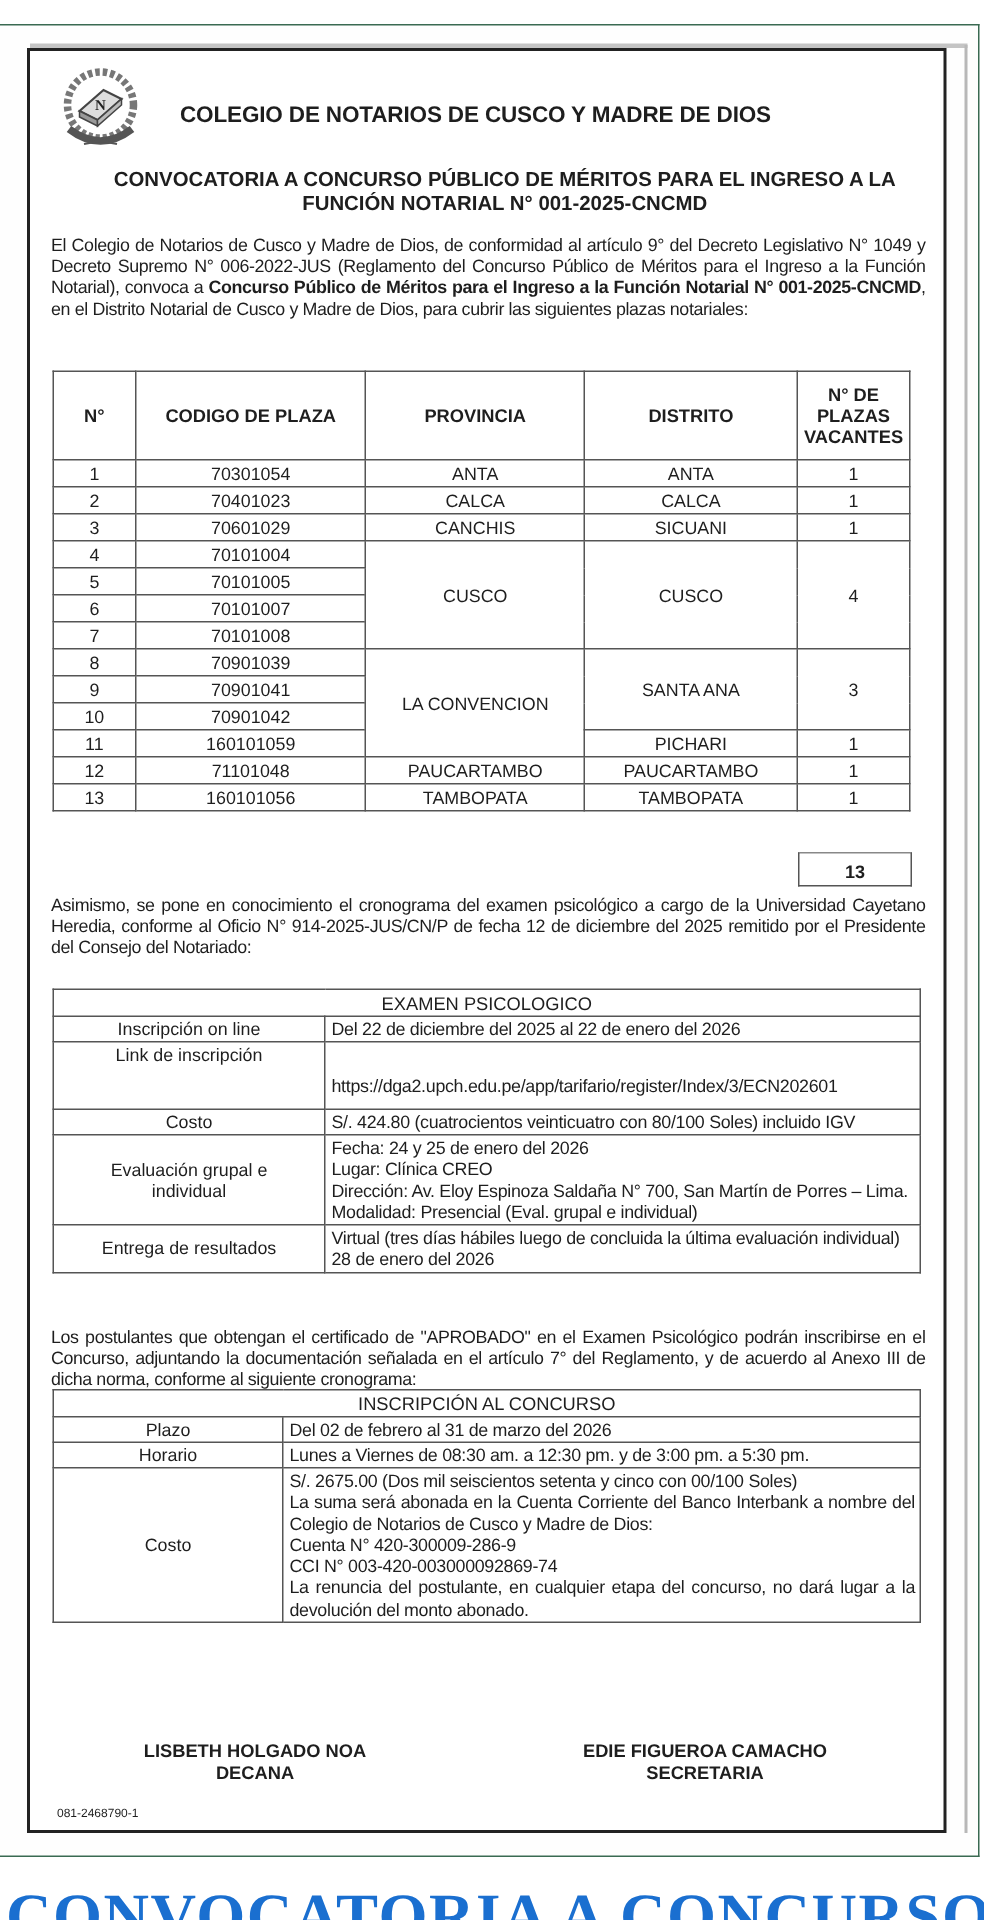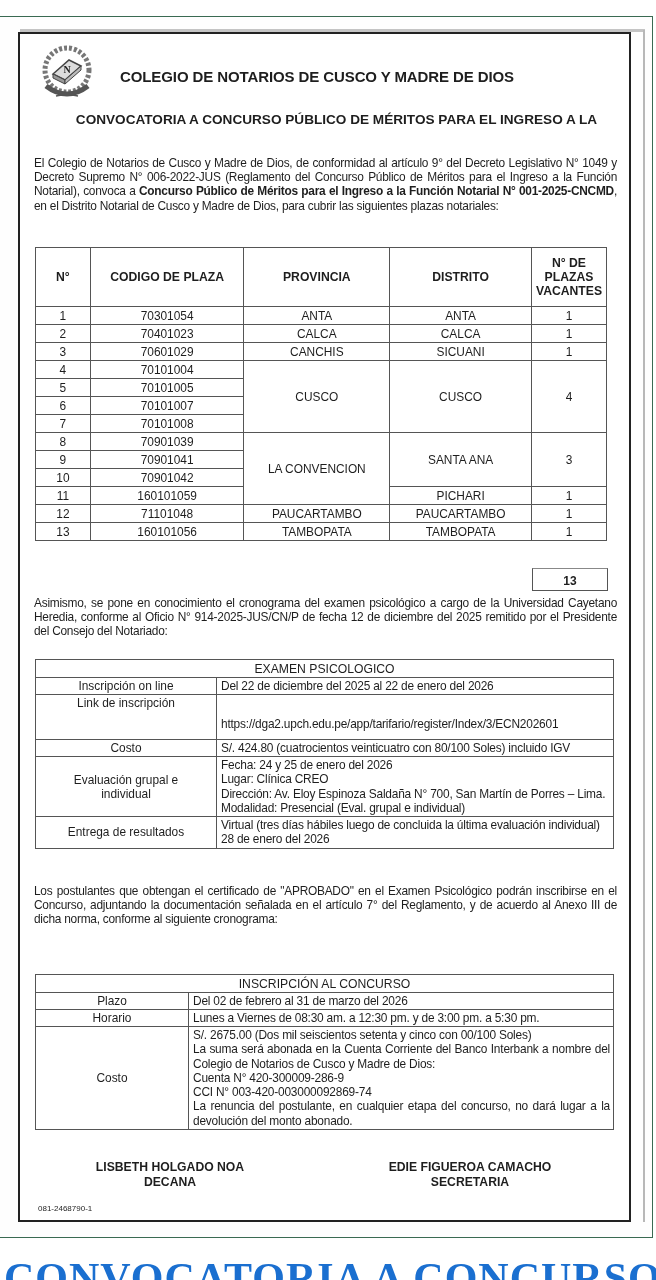--- a/index.html
+++ b/index.html
@@ -89,20 +89,21 @@
       <polygon points="29,38 45,24 45,28 29,42" fill="#bbb" stroke="#444" stroke-width="1"></polygon>
       <text x="31" y="31" font-size="10" font-weight="bold" text-anchor="middle" fill="#222" font-family="Liberation Serif, serif">N</text>
       <path d="M10,44 Q31,60 52,44" fill="none" stroke="#555" stroke-width="5"></path>
       <path d="M20,50 L42,54 M42,50 L20,54" stroke="#555" stroke-width="1.5"></path>
     </svg>
     <div class="org-name">COLEGIO DE NOTARIOS DE CUSCO Y MADRE DE DIOS</div>
   </div>
 
   <div class="title">
     <div>CONVOCATORIA A CONCURSO PÚBLICO DE MÉRITOS PARA EL INGRESO A LA</div>
+    <div>FUNCIÓN NOTARIAL N° 001-2025-CNCMD</div>
   </div>
 
   <div class="para" style="top:122px;">
     <span>El Colegio de Notarios de Cusco y Madre de Dios, de conformidad al artículo 9° del Decreto Legislativo N° 1049 y Decreto Supremo N° 006-2022-JUS (Reglamento del Concurso Público de Méritos para el Ingreso a la Función Notarial), convoca a </span><b>Concurso Público de Méritos para el Ingreso a la Función Notarial N° 001-2025-CNCMD</b><span>, en el Distrito Notarial de Cusco y Madre de Dios, para cubrir las siguientes plazas notariales:</span>
   </div>
 
   <table class="plazas">
     <colgroup>
       <col style="width:55px">
         <col style="width:154px">
@@ -232,21 +233,21 @@
       <td class="val">
         <div>Virtual (tres días hábiles luego de concluida la última evaluación individual)</div>
         <div>28 de enero del 2026</div>
       </td>
     </tr>
   </tbody>
     </table>
 
   <div class="para" style="top:850px;">Los postulantes que obtengan el certificado de "APROBADO" en el Examen Psicológico podrán inscribirse en el Concurso, adjuntando la documentación señalada en el artículo 7° del Reglamento, y de acuerdo al Anexo III de dicha norma, conforme al siguiente cronograma:</div>
 
-  <table class="sched" style="top:940px;">
+  <table class="sched" style="top:892px;">
     <tbody>
         <tr>
           <td colspan="2" class="hdr">INSCRIPCIÓN AL CONCURSO</td>
         </tr>
     <tr>
       <td class="lbl">Plazo</td>
       <td class="val">Del 02 de febrero al 31 de marzo del 2026</td>
     </tr>
     <tr>
       <td class="lbl">Horario</td>

